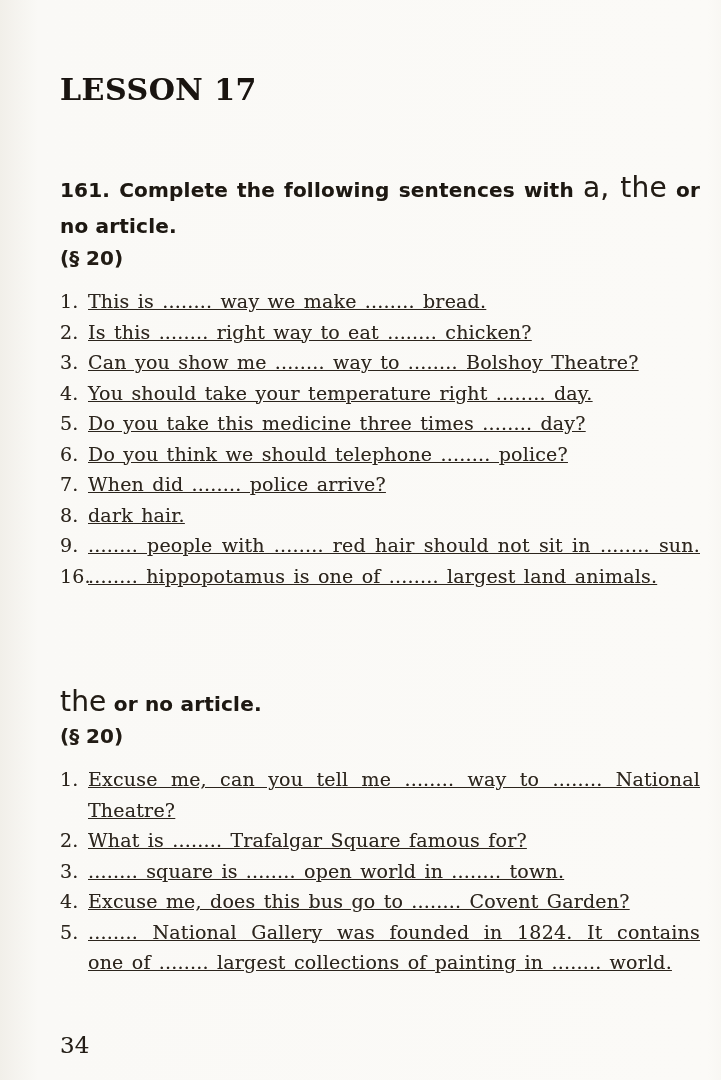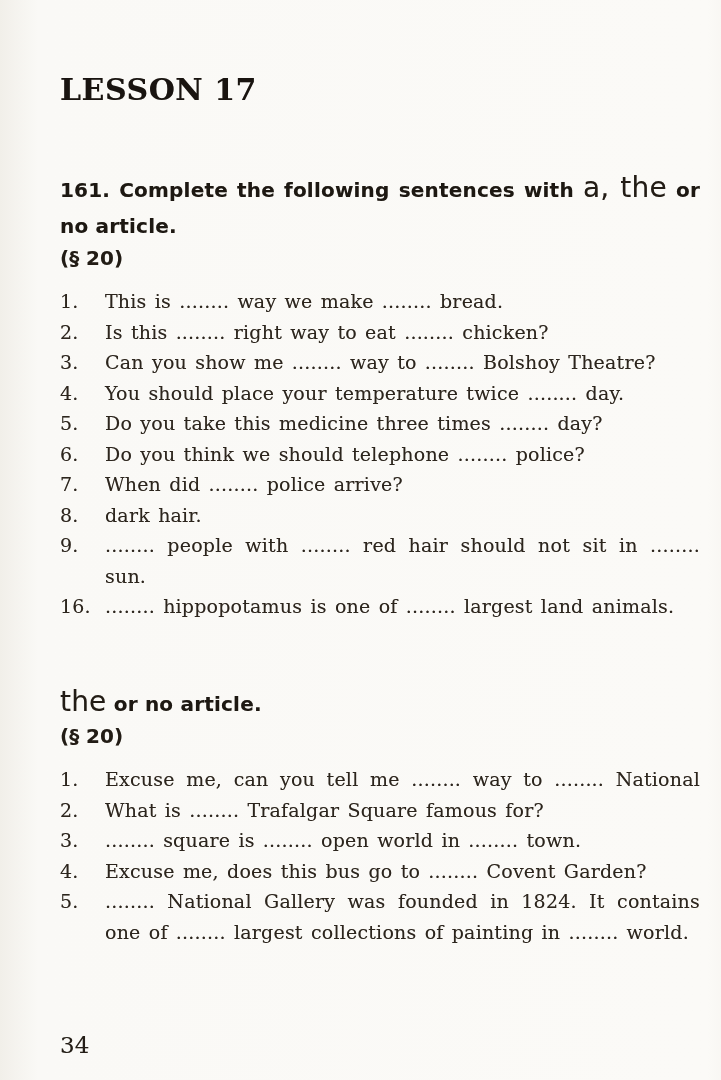--- a/index.html
+++ b/index.html
@@ -75,21 +75,21 @@
     color: #2c251d;
   }
   .item { position: relative; }
   .num {
     position: absolute;
     left: 0;
     top: 0;
     white-space: nowrap;
     line-height: 30.5px;
   }
-  .itext { margin-left: 45px; }
+  .itext { margin-left: 28px; text-decoration: underline; }
   .ln { line-height: 30.5px; }
   .ln.fill {
     text-align: justify;
     text-align-last: justify;
   }
   .pagenum {
     position: absolute;
     left: 60px;
     top: 1030px;
     font-family: "DejaVu Serif", "Liberation Serif", serif;
@@ -131,21 +131,21 @@
       </li>
       <li class="item">
         <span class="num">3.</span>
         <div class="itext">
           <div class="ln">Can you show me ........ way to ........ Bolshoy Theatre?</div>
         </div>
       </li>
       <li class="item">
         <span class="num">4.</span>
         <div class="itext">
-          <div class="ln">You should place your temperature twice ........ day.</div>
+          <div class="ln">You should take your temperature right ........ day.</div>
         </div>
       </li>
       <li class="item">
         <span class="num">5.</span>
         <div class="itext">
           <div class="ln">Do you take this medicine three times ........ day?</div>
         </div>
       </li>
       <li class="item">
         <span class="num">6.</span>
@@ -185,20 +185,21 @@
       <span class="kw">the</span>
       <span>or no article.</span>
     </div>
     <div class="secref">(§ 20)</div>
 
     <ol class="items">
       <li class="item">
         <span class="num">1.</span>
         <div class="itext">
           <div class="ln fill">Excuse me, can you tell me ........ way to ........ National</div>
+          <div class="ln">Theatre?</div>
         </div>
       </li>
       <li class="item">
         <span class="num">2.</span>
         <div class="itext">
           <div class="ln">What is ........ Trafalgar Square famous for?</div>
         </div>
       </li>
       <li class="item">
         <span class="num">3.</span>

